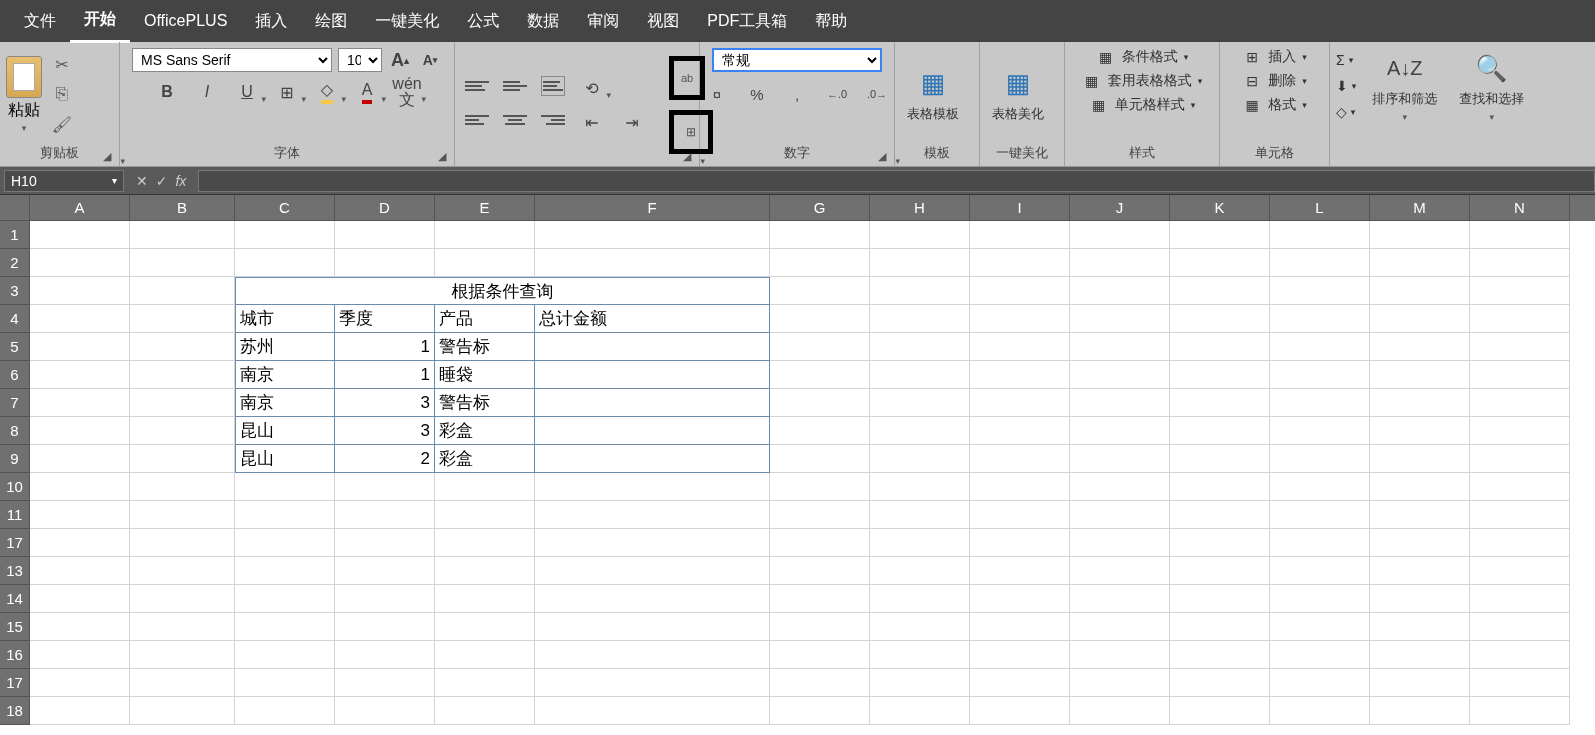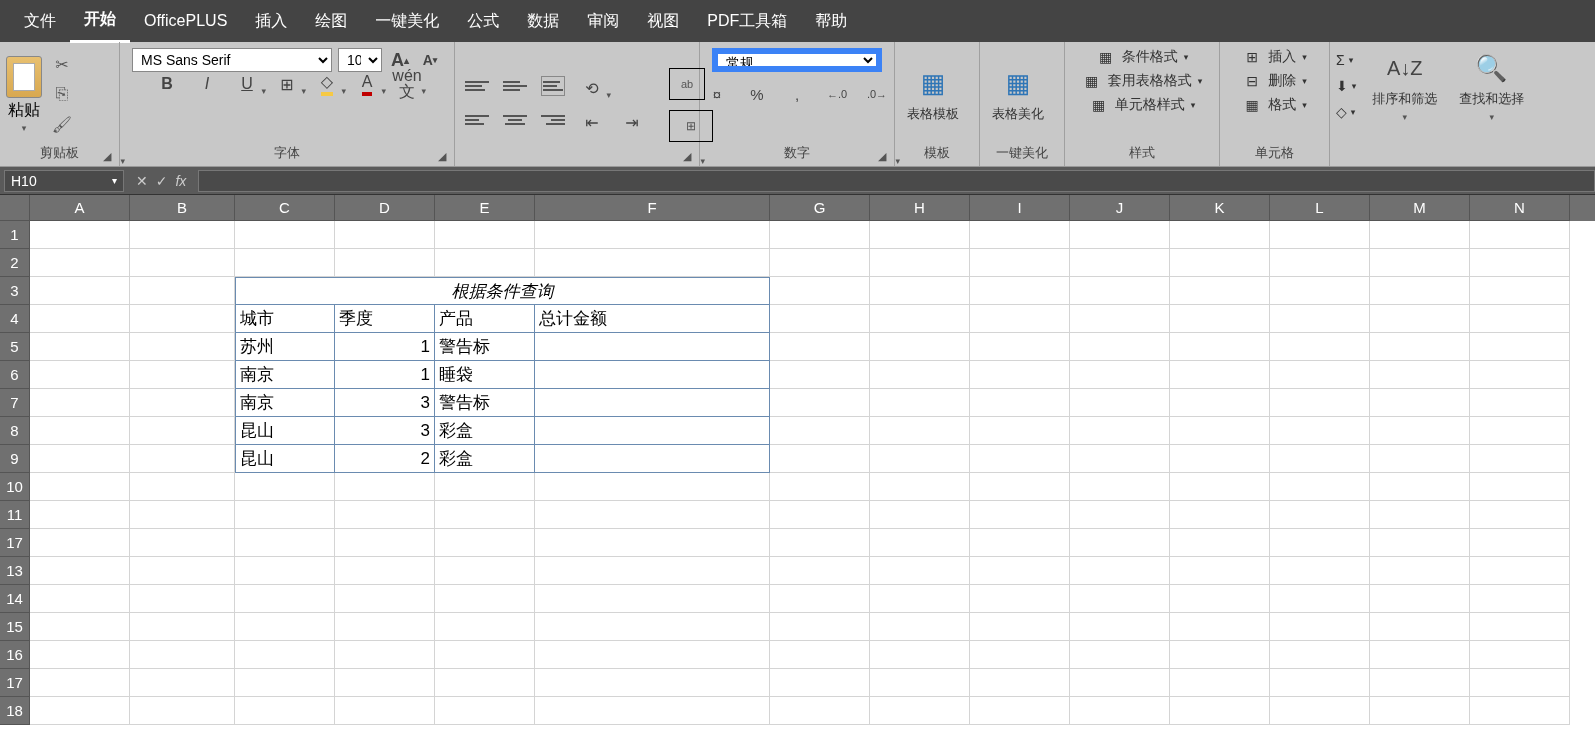--- a/index.html
+++ b/index.html
@@ -19,40 +19,40 @@
 
 
 .clipboard-body { display: flex; gap: 8px; }
 .paste-btn { display: flex; flex-direction: column; align-items: center; gap: 2px; cursor: pointer; }
 .paste-icon { width: 36px; height: 42px; background: linear-gradient(#e8c070, #d8a850); border: 1px solid #888; border-radius: 3px; position: relative; }
 .paste-icon::after { content: ""; position: absolute; top: 6px; left: 6px; right: 6px; bottom: 6px; background: #fff; border: 1px solid #aaa; }
 .clip-side { display: flex; flex-direction: column; gap: 8px; }
 .clip-side .ico { width: 24px; height: 22px; cursor: pointer; display: flex; align-items: center; justify-content: center; color: #555; font-size: 16px; }
 
 
-.font-body { display: flex; flex-direction: column; padding: 2px 4px; }
+.font-body { display: flex; flex-direction: column; gap: 8px; padding: 2px 4px; }
 .font-row1 { display: flex; gap: 6px; align-items: center; }
 .font-select { width: 200px; height: 24px; background: #fff; border: 1px solid #888; font-size: 14px; padding: 0 4px; }
 .size-select { width: 44px; height: 24px; background: #fff; border: 1px solid #888; font-size: 14px; padding: 0 4px; }
 .aa-btn { width: 24px; height: 24px; display: flex; align-items: center; justify-content: center; font-weight: bold; cursor: pointer; color: #444; }
 .font-row2 { display: flex; gap: 14px; align-items: center; }
 .font-btn { width: 26px; height: 24px; display: flex; align-items: center; justify-content: center; cursor: pointer; color: #444; font-size: 16px; position: relative; }
 .dd::after { content: "▾"; font-size: 9px; position: absolute; right: -6px; bottom: 0; color: #555; }
 
 
 .align-body { display: flex; flex-direction: column; gap: 10px; padding: 2px 4px; }
 .align-row { display: flex; gap: 14px; }
 .align-btn { width: 24px; height: 20px; cursor: pointer; display: flex; flex-direction: column; justify-content: center; gap: 2px; }
 .align-btn span { height: 2px; background: #555; }
 .wrap-col { display: flex; flex-direction: column; gap: 10px; margin-left: 10px; }
-.wrap-btn { width: 36px; height: 32px; cursor: pointer; border: 1px solid #000000; display: flex; align-items: center; justify-content: center; font-size: 12px; color: #555; }
+.wrap-btn { width: 36px; height: 44px; cursor: pointer; border: 5px solid #000000; display: flex; align-items: center; justify-content: center; font-size: 12px; color: #555; }
 
 
 .num-body { display: flex; flex-direction: column; gap: 10px; padding: 2px 4px; }
-.num-select { width: 170px; height: 24px; background: #fff; border: 6px solid #3b82f6; font-size: 14px; padding: 0 4px; }
+.num-select { width: 170px; height: 24px; background: #fff; border: 2px solid #3b82f6; font-size: 14px; padding: 0 4px; }
 .num-row { display: flex; gap: 14px; }
 .num-btn { width: 26px; height: 24px; cursor: pointer; display: flex; align-items: center; justify-content: center; color: #444; font-size: 15px; }
 
 
 .big-btn { display: flex; flex-direction: column; align-items: center; gap: 4px; cursor: pointer; padding: 4px 6px; }
 .big-icon { width: 36px; height: 36px; display: flex; align-items: center; justify-content: center; font-size: 26px; }
 .big-label { font-size: 13px; color: #333; text-align: center; }
 
 
 .styles-body { display: flex; flex-direction: column; gap: 6px; padding: 2px 4px; }
@@ -81,21 +81,21 @@
 .col-h { border-right: 1px solid #555; border-bottom: 1px solid #555; color: #fff; display: flex; align-items: center; justify-content: center; font-size: 15px; }
 .grid-body { display: flex; }
 .row-headers { display: flex; flex-direction: column; width: 30px; background: #707070; }
 .row-h { height: 28px; border-bottom: 1px solid #555; border-right: 1px solid #555; color: #fff; display: flex; align-items: center; justify-content: center; font-size: 15px; }
 .cells { position: relative; }
 .cell-row { display: flex; }
 .cell { height: 28px; border-right: 1px solid #d4d4d4; border-bottom: 1px solid #d4d4d4; font-size: 17px; padding: 0 4px; display: flex; align-items: center; }
 .tbl-top { border-top: 1px solid #6a8bb0 !important; }
 .tbl-left { border-left: 1px solid #6a8bb0 !important; }
 .tbl-bottom { border-bottom: 1px solid #6a8bb0 !important; }
-.center { justify-content: center; font-style: italic; }
+.center { justify-content: center; }
 .right { justify-content: flex-end; }
 </style>
 </head>
 <body>
 
 <div class="menubar" id="menubar">
     <div class="tab">文件</div>
     <div class="tab active">开始</div>
     <div class="tab">OfficePLUS</div>
     <div class="tab">插入</div>

